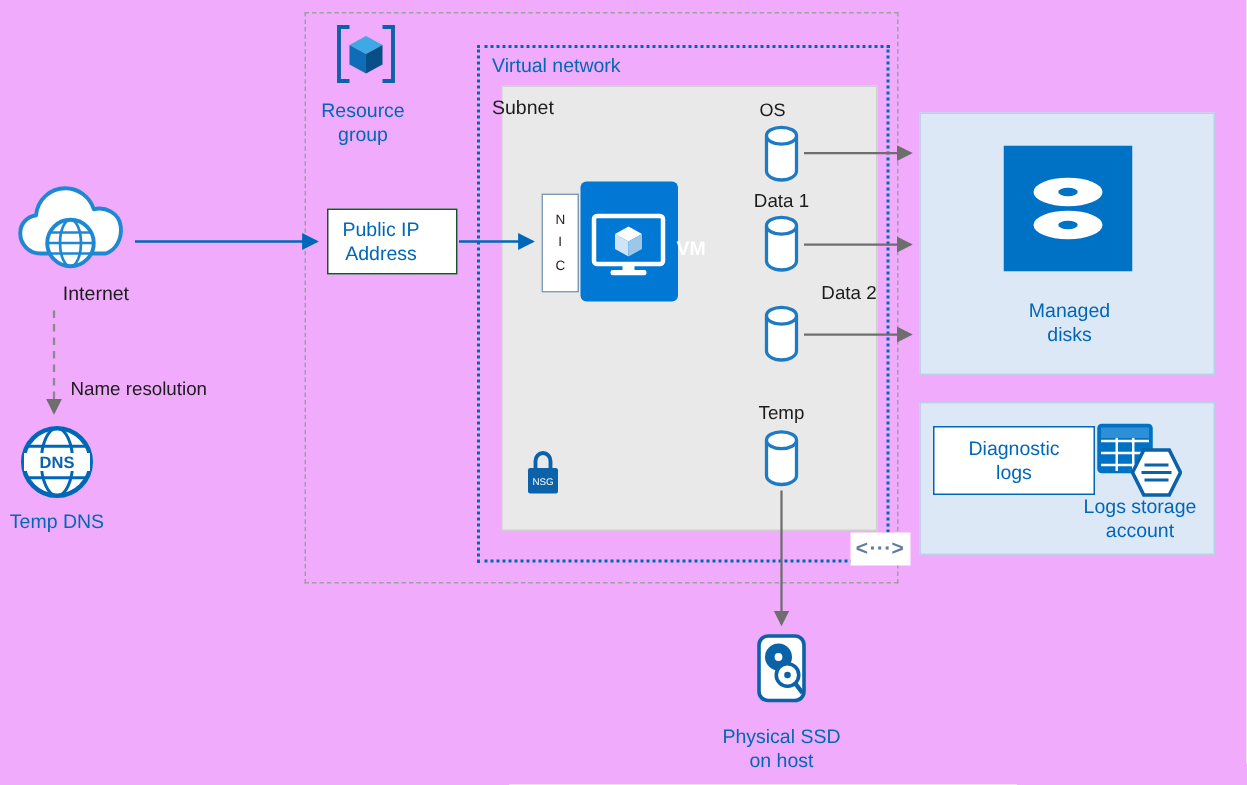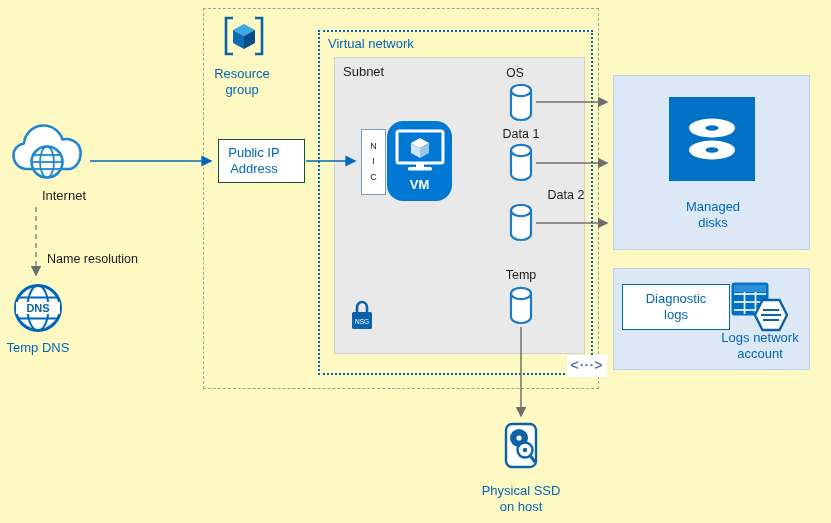--- a/index.html
+++ b/index.html
@@ -1,45 +1,45 @@
 <!DOCTYPE html>
 <html><head>
 <meta charset="utf-8">
 <style>
   html,body{margin:0;padding:0;background:#fff;}
   body{font-family:"Liberation Sans",sans-serif;}
-  #canvas{position:relative;width:831px;height:523px;background:#fef9c3;overflow:hidden;}
+  #canvas{position:relative;width:831px;height:523px;background:#f0abfc;overflow:hidden;}
   .abs{position:absolute;box-sizing:border-box;}
   .lbl{font-size:13px;line-height:1.22;text-align:center;}
   .blue{color:#0067b8;}
   .dark{color:#1c1c1c;}
   .rg-box{border:1px dashed #a0a0a0;}
   .vn-box{border:2px dotted #0067b8;}
   .subnet-box{background:#e9e9e9;border:1px solid #cfcfcf;}
   .panel{background:#dce8f5;border:1px solid #bcd2e8;}
   .pip-box{background:#fff;border:1px solid #14532d;display:flex;align-items:center;justify-content:flex-start;}
   .diag-box{background:#fff;border:1px solid #0067b8;display:flex;align-items:center;justify-content:center;}
   .nic-box{background:#fff;border:1px solid #7f9db9;display:flex;flex-direction:column;align-items:center;justify-content:center;font-size:9px;line-height:1.7;color:#222;}
-  .vm-box{background:#0078d4;border-radius:16px;display:flex;flex-direction:column;align-items:center;padding-top:6px;}
+  .vm-box{background:#0078d4;border-radius:4px;display:flex;flex-direction:row;align-items:center;padding-top:6px;}
   .vm-label{color:#fff;font-weight:bold;font-size:13px;margin-top:2px;}
   .code-glyph{background:#fff;color:#5f7d9e;font-weight:bold;font-size:14px;letter-spacing:1px;text-align:center;line-height:20px;}
   svg{display:block;}
   #arrow-layer{position:absolute;left:0;top:0;pointer-events:none;}
 </style>
 </head>
 <body>
 
 <div id="canvas">
 
   <div class="abs rg-box" style="left:203px;top:8px;width:396px;height:381px;"></div>
   <div class="abs vn-box" style="left:318px;top:30px;width:275px;height:345px;"></div>
   <div class="abs subnet-box" style="left:334px;top:57px;width:251px;height:297px;"></div>
 
   <div class="abs lbl blue" style="left:328px;top:36px;text-align:left;">Virtual network</div>
-  <div class="abs lbl dark" style="left:343px;top:64px;text-align:left;">Subnet</div>
+  <div class="abs lbl dark" style="left:328px;top:64px;text-align:left;">Subnet</div>
 
   <div class="abs" style="left:10px;top:120px;width:78px;height:64px;">
     <svg width="78" height="64" viewBox="0 0 78 64">
       <path d="M60.5 49 H17 C9 49 3.5 42.5 3.5 35.5 C3.5 29 8 24.5 14 23.5 C15 13 23.5 5.5 33.5 5.5 C42.5 5.5 50 11.5 52.5 19.5 C60 17.5 69.5 22 70.5 31 C71.5 39.5 67 47 60.5 49 Z" fill="#fff" stroke="#1e88d2" stroke-width="2.6" stroke-linejoin="round"></path>
       <circle cx="37" cy="42" r="15.5" fill="#fff" stroke="#1e88d2" stroke-width="2.6"></circle>
       <ellipse cx="37" cy="42" rx="7" ry="15.5" fill="none" stroke="#1e88d2" stroke-width="1.8"></ellipse>
       <line x1="23.5" y1="35" x2="50.5" y2="35" stroke="#1e88d2" stroke-width="1.8"></line>
       <line x1="21.5" y1="42" x2="52.5" y2="42" stroke="#1e88d2" stroke-width="1.8"></line>
       <line x1="23.5" y1="49" x2="50.5" y2="49" stroke="#1e88d2" stroke-width="1.8"></line>
     </svg>
@@ -163,21 +163,21 @@
     </svg>
   </div>
   <div class="abs" style="left:754px;top:297px;width:34px;height:36px;">
     <svg width="34" height="36" viewBox="0 0 34 36">
       <polygon points="8.5,3 25.5,3 33,18 25.5,33 8.5,33 1,18" fill="#fff" stroke="#0b62a8" stroke-width="2.4"></polygon>
       <line x1="9" y1="13" x2="25" y2="13" stroke="#0b62a8" stroke-width="2"></line>
       <line x1="7" y1="18" x2="27" y2="18" stroke="#0b62a8" stroke-width="2"></line>
       <line x1="9" y1="23" x2="25" y2="23" stroke="#0b62a8" stroke-width="2"></line>
     </svg>
   </div>
-  <div class="abs lbl blue" style="left:710px;top:330px;width:100px;">Logs network account</div>
+  <div class="abs lbl blue" style="left:710px;top:330px;width:100px;">Logs storage account</div>
 
   <div class="abs code-glyph" style="left:567px;top:355px;width:40px;height:22px;">&lt;∙∙∙&gt;</div>
 
   <div class="abs" style="left:504px;top:422px;width:34px;height:47px;">
     <svg width="34" height="47" viewBox="0 0 34 47">
       <rect x="2" y="2" width="30" height="43" rx="6" fill="#fff" stroke="#0b62a8" stroke-width="2.4"></rect>
       <circle cx="15" cy="16" r="9" fill="#0b62a8"></circle>
       <circle cx="15" cy="16" r="2.6" fill="#fff"></circle>
       <circle cx="21" cy="28" r="7.5" fill="#fff" stroke="#0b62a8" stroke-width="2.4"></circle>
       <circle cx="21" cy="28" r="2.2" fill="#0b62a8"></circle>

